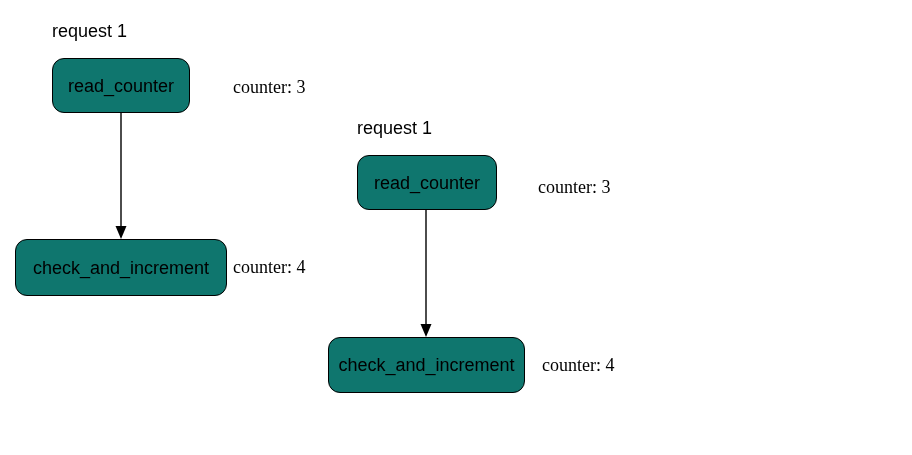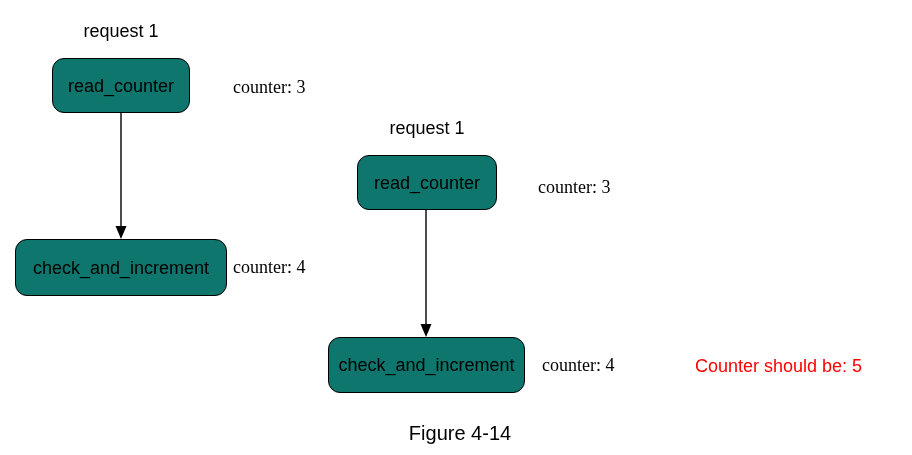--- a/index.html
+++ b/index.html
@@ -26,21 +26,21 @@
     align-items: center;
     justify-content: center;
     font-size: 18px;
     line-height: 22px;
     white-space: nowrap;
   }
   .title-label {
     position: absolute;
     font-size: 18px;
     line-height: 22px;
-    text-align: center;
+    text-align: left;
     white-space: nowrap;
   }
   .annotation {
     position: absolute;
     font-size: 18px;
     line-height: 22px;
     white-space: nowrap;
     font-family: Liberation Serif, serif;
   }
   .warning {
@@ -97,17 +97,15 @@
     <line x1="7" y1="1" x2="7" y2="117" stroke="#000000" stroke-width="1.4"></line>
     <polygon points="1.5,115 12.5,115 7,128" fill="#000000"></polygon>
   </svg>
 
   <div class="node" style="left:328px; top:337px; width:197px; height:56px;">
     <span>check_and_increment</span>
   </div>
 
   <div class="annotation" style="left:542px; top:354px;">counter: 4</div>
 
-  <div class="warning" style="left: 695px; top: 355px; color: rgb(255, 0, 0);">Counter should be: 5</div>
 
-  <div class="caption" style="left:360px; top:421px; width:200px;">Figure 4-14</div>
 
 </div>
 
 </body></html>

